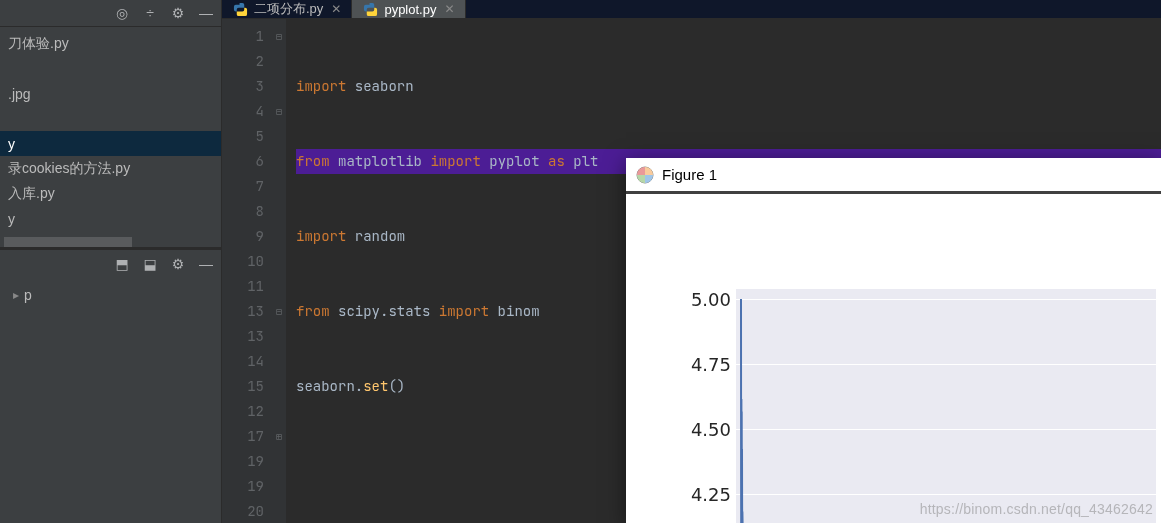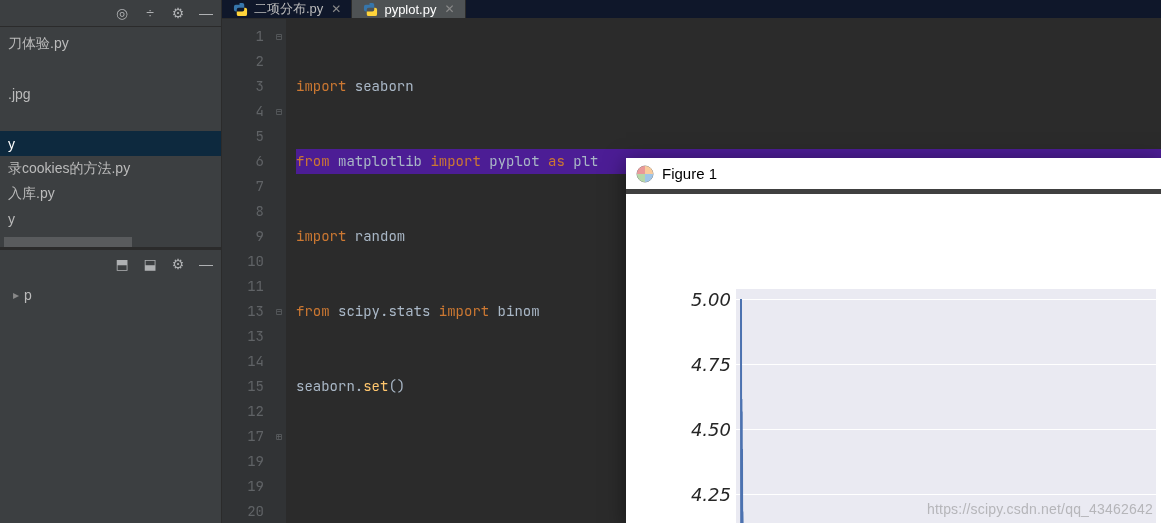--- a/index.html
+++ b/index.html
@@ -141,30 +141,29 @@
       font-family: "Segoe UI", Arial, sans-serif;
     }
     .figure-titlebar {
       height: 36px;
       display: flex;
       align-items: center;
       padding: 12px 10px;
       gap: 8px;
       color: #000;
       font-size: 15px;
-      border-bottom: 5px solid #404040;
+      border-bottom: 3px solid #404040;
     }
     .fig-icon {
       width: 18px; height: 18px;
     }
     .plot-area {
       flex: 1;
       position: relative;
       padding: 70px 0 0 70px;
-      font-style: italic;
     }
     .plot-inner {
       position: absolute;
       left: 110px; top: 95px;
       width: 420px; height: 260px;
       background: #eaeaf2;
     }
     .grid-h { position:absolute; left:0; width:100%; height:1px; background:#fff; }
     .ytick {
       position: absolute;
@@ -346,13 +345,13 @@
       <div class="grid-h" style="top:75px"></div>
       <div class="grid-h" style="top:140px"></div>
       <div class="grid-h" style="top:205px"></div>
       <svg class="plot-svg" viewBox="0 0 420 260" preserveAspectRatio="none">
         <polyline id="series1" fill="none" stroke="#4c72b0" stroke-width="2" points="5,10 5.1,185.00000000000006 5.2,235.00000000000009 5.3,260 5.4,110.00000000000009 5.5,172.50000000000009 5.6,235.00000000000009 5.7,122.50000000000004 5.8,185.00000000000006 5.9,247.50000000000006 6,159.99999999999991 6.1,209.99999999999994 6.2,239.99999999999997 6.4,222.49999999999991 6.8,247.50000000000006 7.5,255.0000000000001 9,257.50000000000006 11,260 15,260 25,260 45,260"></polyline>
       </svg>
     </div>
   </div>
 </div>
 
-<div class="watermark">https://scipy.csdn.net/qq_43462642</div>
+<div class="watermark">https://binom.csdn.net/qq_43462642</div>
 
 </body></html>

